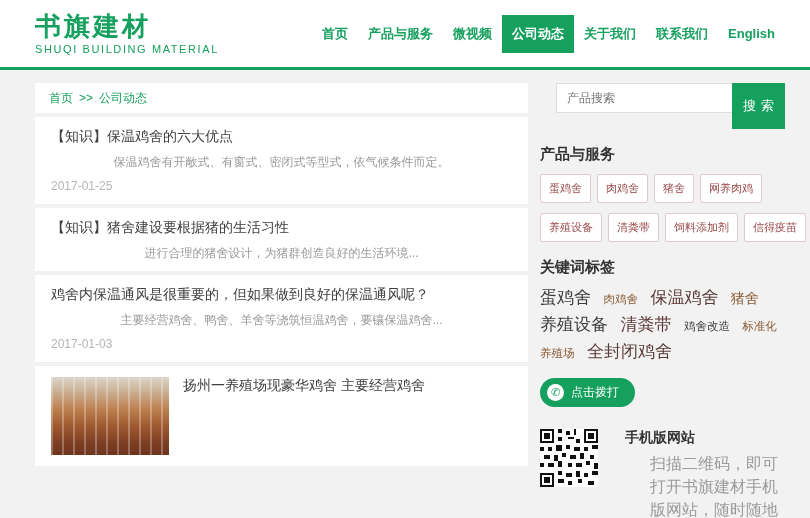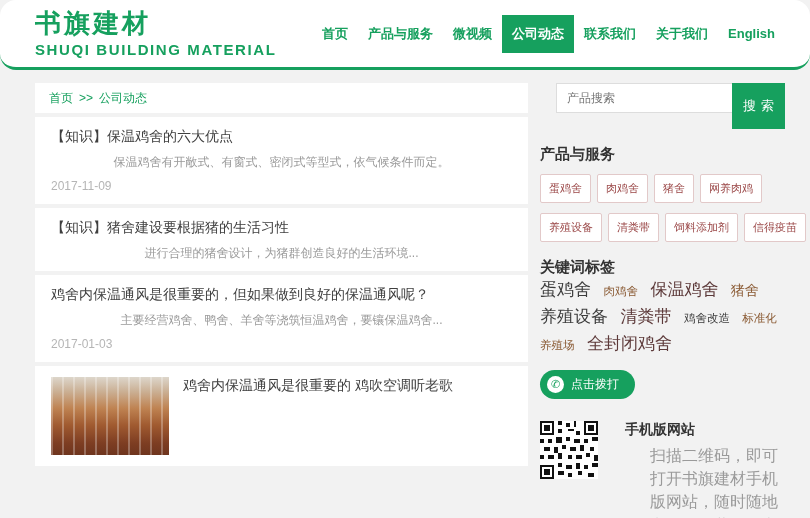--- a/index.html
+++ b/index.html
@@ -2,24 +2,24 @@
 <html><head>
 <meta charset="utf-8">
 <style>
   * { margin:0; padding:0; box-sizing:border-box; }
   html,body { width:810px; height:518px; overflow:hidden; }
   body { font-family:"Liberation Sans","DejaVu Sans",sans-serif; background:#f2f2f2; }
 
   
   .header { height:70px; background:#fff; border-bottom:3px solid #16a05e;
             display:flex; align-items:center; justify-content:space-between;
-            padding:0 25px 0 35px;border-radius:16px; }
+            padding:0 25px 0 35px; }
   .logo { cursor:pointer; }
   .logo-title { font-size:26px; font-weight:bold; color:#16a05e; letter-spacing:3px; line-height:1.1; }
-  .logo-sub { font-size:15px; color:#16a05e; font-weight:bold; letter-spacing:1.6px; margin-top:3px; }
+  .logo-sub { font-size:11px; color:#16a05e; font-weight:normal; letter-spacing:1.6px; margin-top:3px; }
   .nav { display:flex; align-items:center; }
   .nav a { display:block; padding:10px 10px; font-size:13px; color:#16a05e;
            text-decoration:none; font-weight:bold; white-space:nowrap; }
   .nav a.active { background:#16a05e; color:#fff; }
 
   
   .content { display:flex; gap:12px; padding:13px 25px 0 35px; align-items:flex-start; }
   .left-col { width:493px; flex:none; }
   .right-col { width:245px; flex:none; }
 
@@ -45,21 +45,21 @@
                   background:#fff; padding:0 10px; font-size:12px; color:#777; outline:none;
                   font-family:"Liberation Sans","DejaVu Sans",sans-serif; }
   .search-btn { width:66px; height:46px; background:#16a05e; color:#fff; border:none;
                 font-size:13px; letter-spacing:5px; padding-left:5px; cursor:pointer;
                 font-family:"Liberation Sans","DejaVu Sans",sans-serif; }
   .side-title { font-size:15px; font-weight:bold; color:#333; margin-top:16px; }
   .tag-row { display:flex; gap:6px; margin-top:10px; }
   .ptag { font-size:11px; color:#9b4848; background:#fff; border:1px solid #e2c9c9;
           border-radius:2px; padding:6px 8px; cursor:pointer; white-space:nowrap;
           font-family:"Liberation Sans","DejaVu Sans",sans-serif; }
-  .tag-cloud { line-height:26px; word-spacing:2px; }
+  .tag-cloud { margin-top:8px; line-height:26px; word-spacing:2px; }
   .tag-cloud a { text-decoration:none; margin-right:6px; cursor:pointer; }
   .kc-lg { font-size:17px; }
   .kc-md { font-size:14px; }
   .kc-sm { font-size:11.5px; }
   .kc-maroon { color:#5d3a3a; }
   .kc-brown { color:#8a5a33; }
   .kc-dark { color:#3d3d3d; }
 
   .call-btn { margin-top:12px; display:inline-flex; align-items:center; gap:7px;
               background:#16a05e; color:#fff; border:none; border-radius:15px;
@@ -80,57 +80,57 @@
 <div class="header">
   <div class="logo">
     <div class="logo-title">书旗建材</div>
     <div class="logo-sub">SHUQI BUILDING MATERIAL</div>
   </div>
   <nav class="nav">
     <a href="#">首页</a>
     <a href="#">产品与服务</a>
     <a href="#">微视频</a>
     <a href="#" class="active">公司动态</a>
+    <a href="#">关于我们</a>
     <a href="#">联系我们</a>
-    <a href="#">关于我们</a>
     <a href="#">English</a>
   </nav>
 </div>
 
 <div class="content">
 
   <div class="left-col">
     <div class="breadcrumb">
       <a href="#">首页</a>
       <span>&gt;&gt;</span>
       <span>公司动态</span>
     </div>
 
     <article class="news-card">
       <h3 class="news-title">【知识】保温鸡舍的六大优点</h3>
       <p class="news-desc">保温鸡舍有开敞式、有窗式、密闭式等型式，依气候条件而定。</p>
-      <div class="news-date">2017-11-09</div>
+      <div class="news-date">2017-01-25</div>
     </article>
 
     <article class="news-card">
       <h3 class="news-title">【知识】猪舍建设要根据猪的生活习性</h3>
       <p class="news-desc">进行合理的猪舍设计，为猪群创造良好的生活环境...</p>
     </article>
 
 
     <article class="news-card">
       <h3 class="news-title">鸡舍内保温通风是很重要的，但如果做到良好的保温通风呢？</h3>
       <p class="news-desc">主要经营鸡舍、鸭舍、羊舍等浇筑恒温鸡舍，要镶保温鸡舍...</p>
       <div class="news-date">2017-01-03</div>
     </article>
 
     <article class="news-card with-image">
       <div class="thumb"></div>
       <div>
-        <h3 class="news-title">鸡舍内保温通风是很重要的 鸡吹空调听老歌</h3>
+        <h3 class="news-title">扬州一养殖场现豪华鸡舍 主要经营鸡舍</h3>
 
       </div>
     </article>
   </div>
 
   <aside class="right-col">
     <div class="search-row">
       <input class="search-input" type="text" placeholder="产品搜索" style="">
       <button class="search-btn">搜索</button>
     </div>

